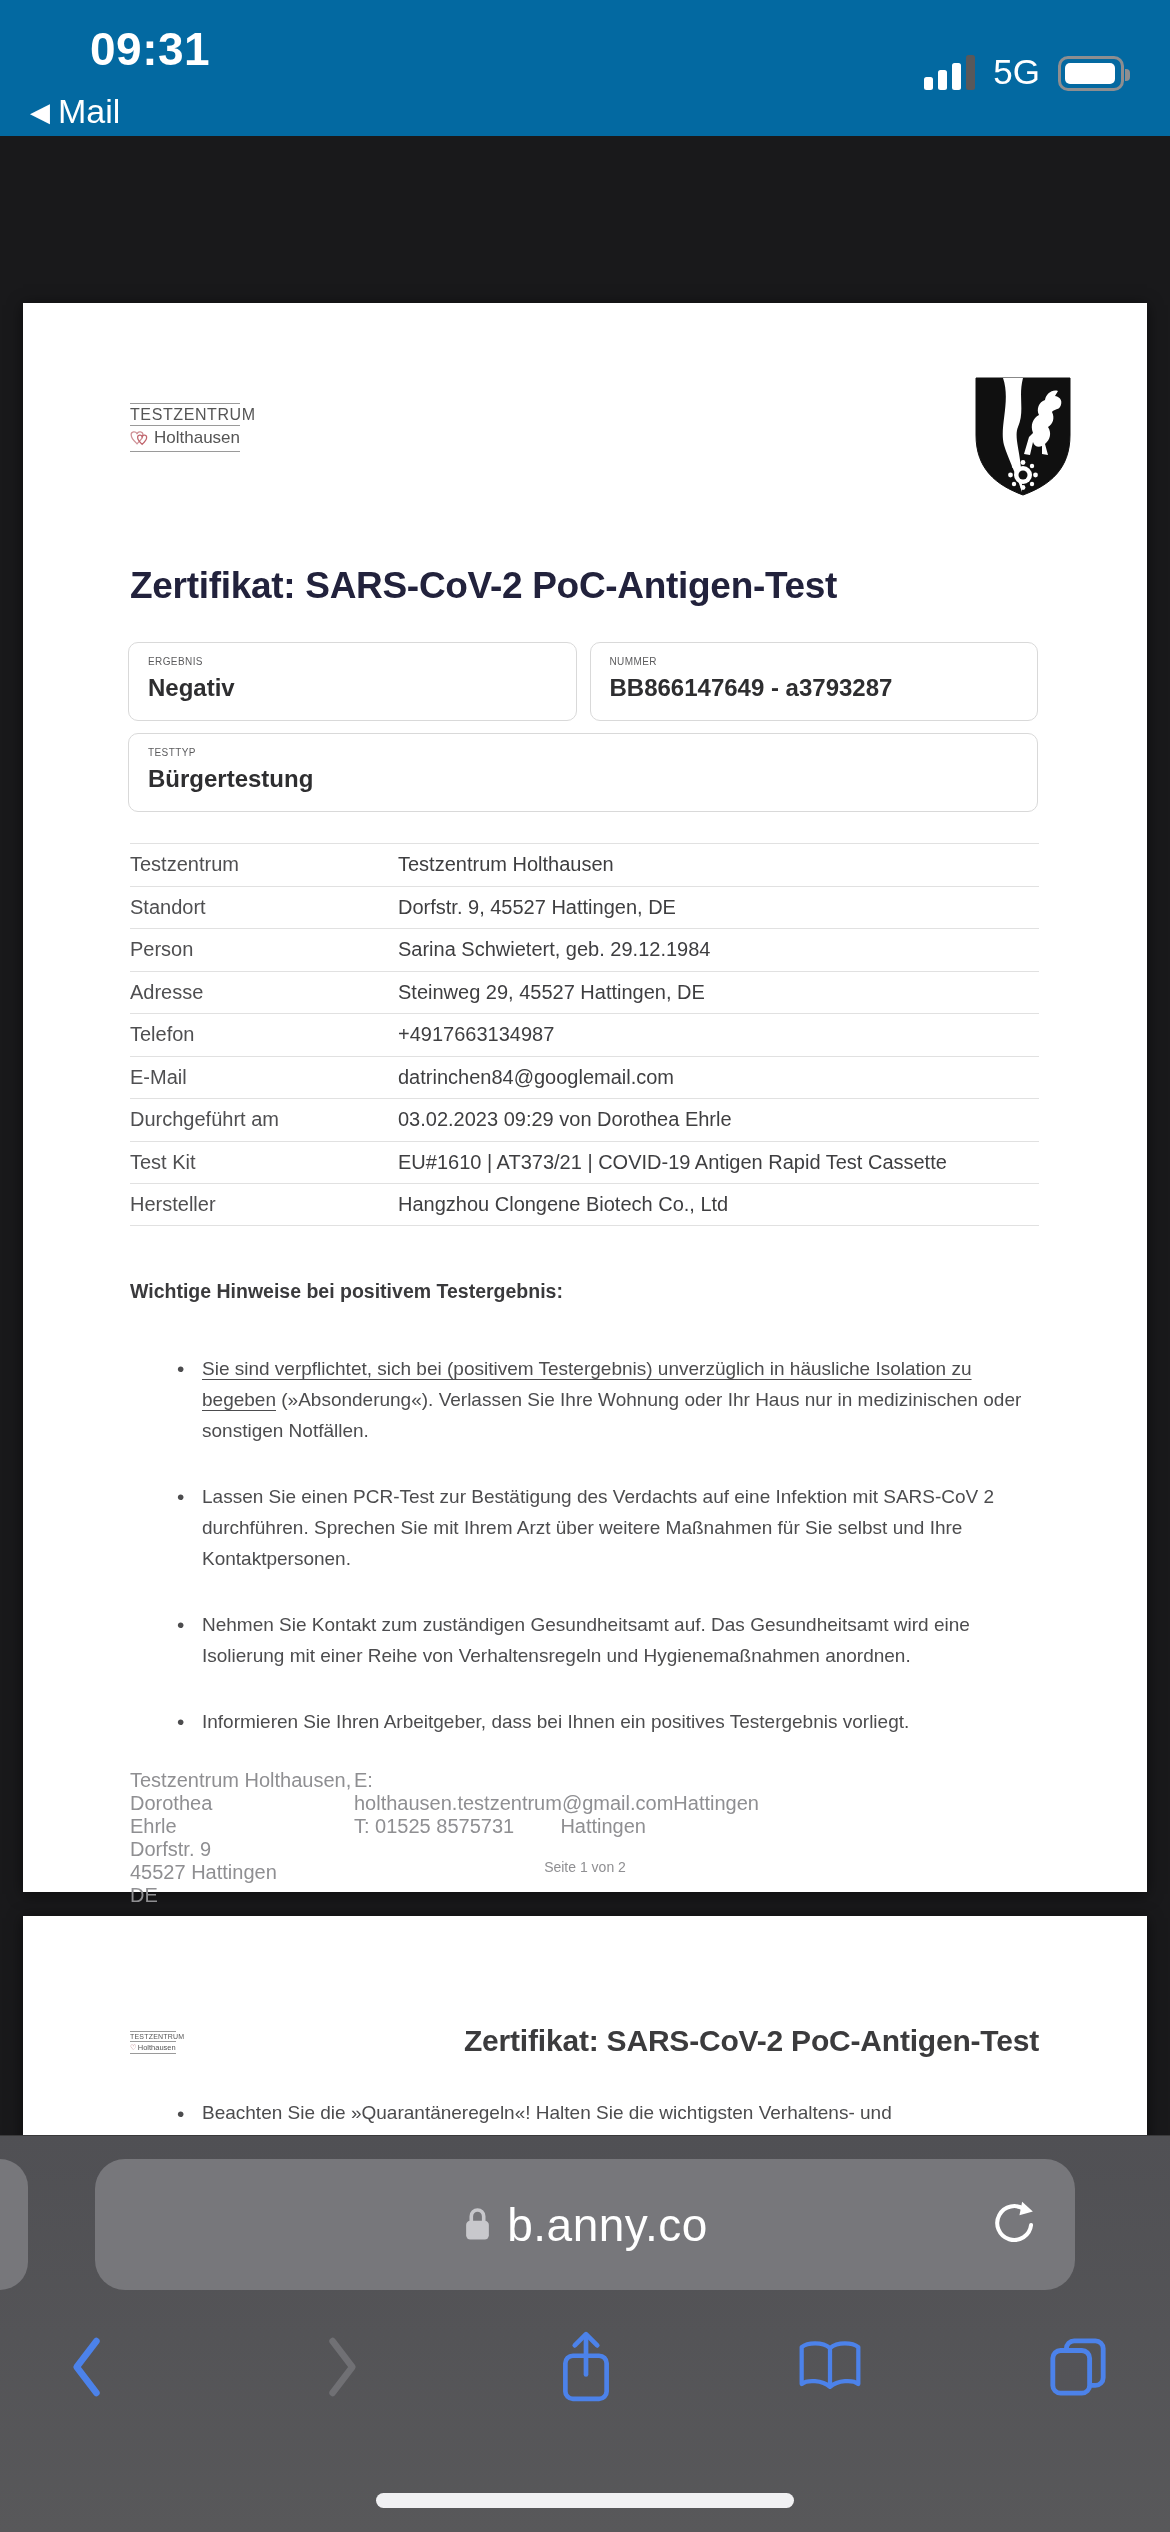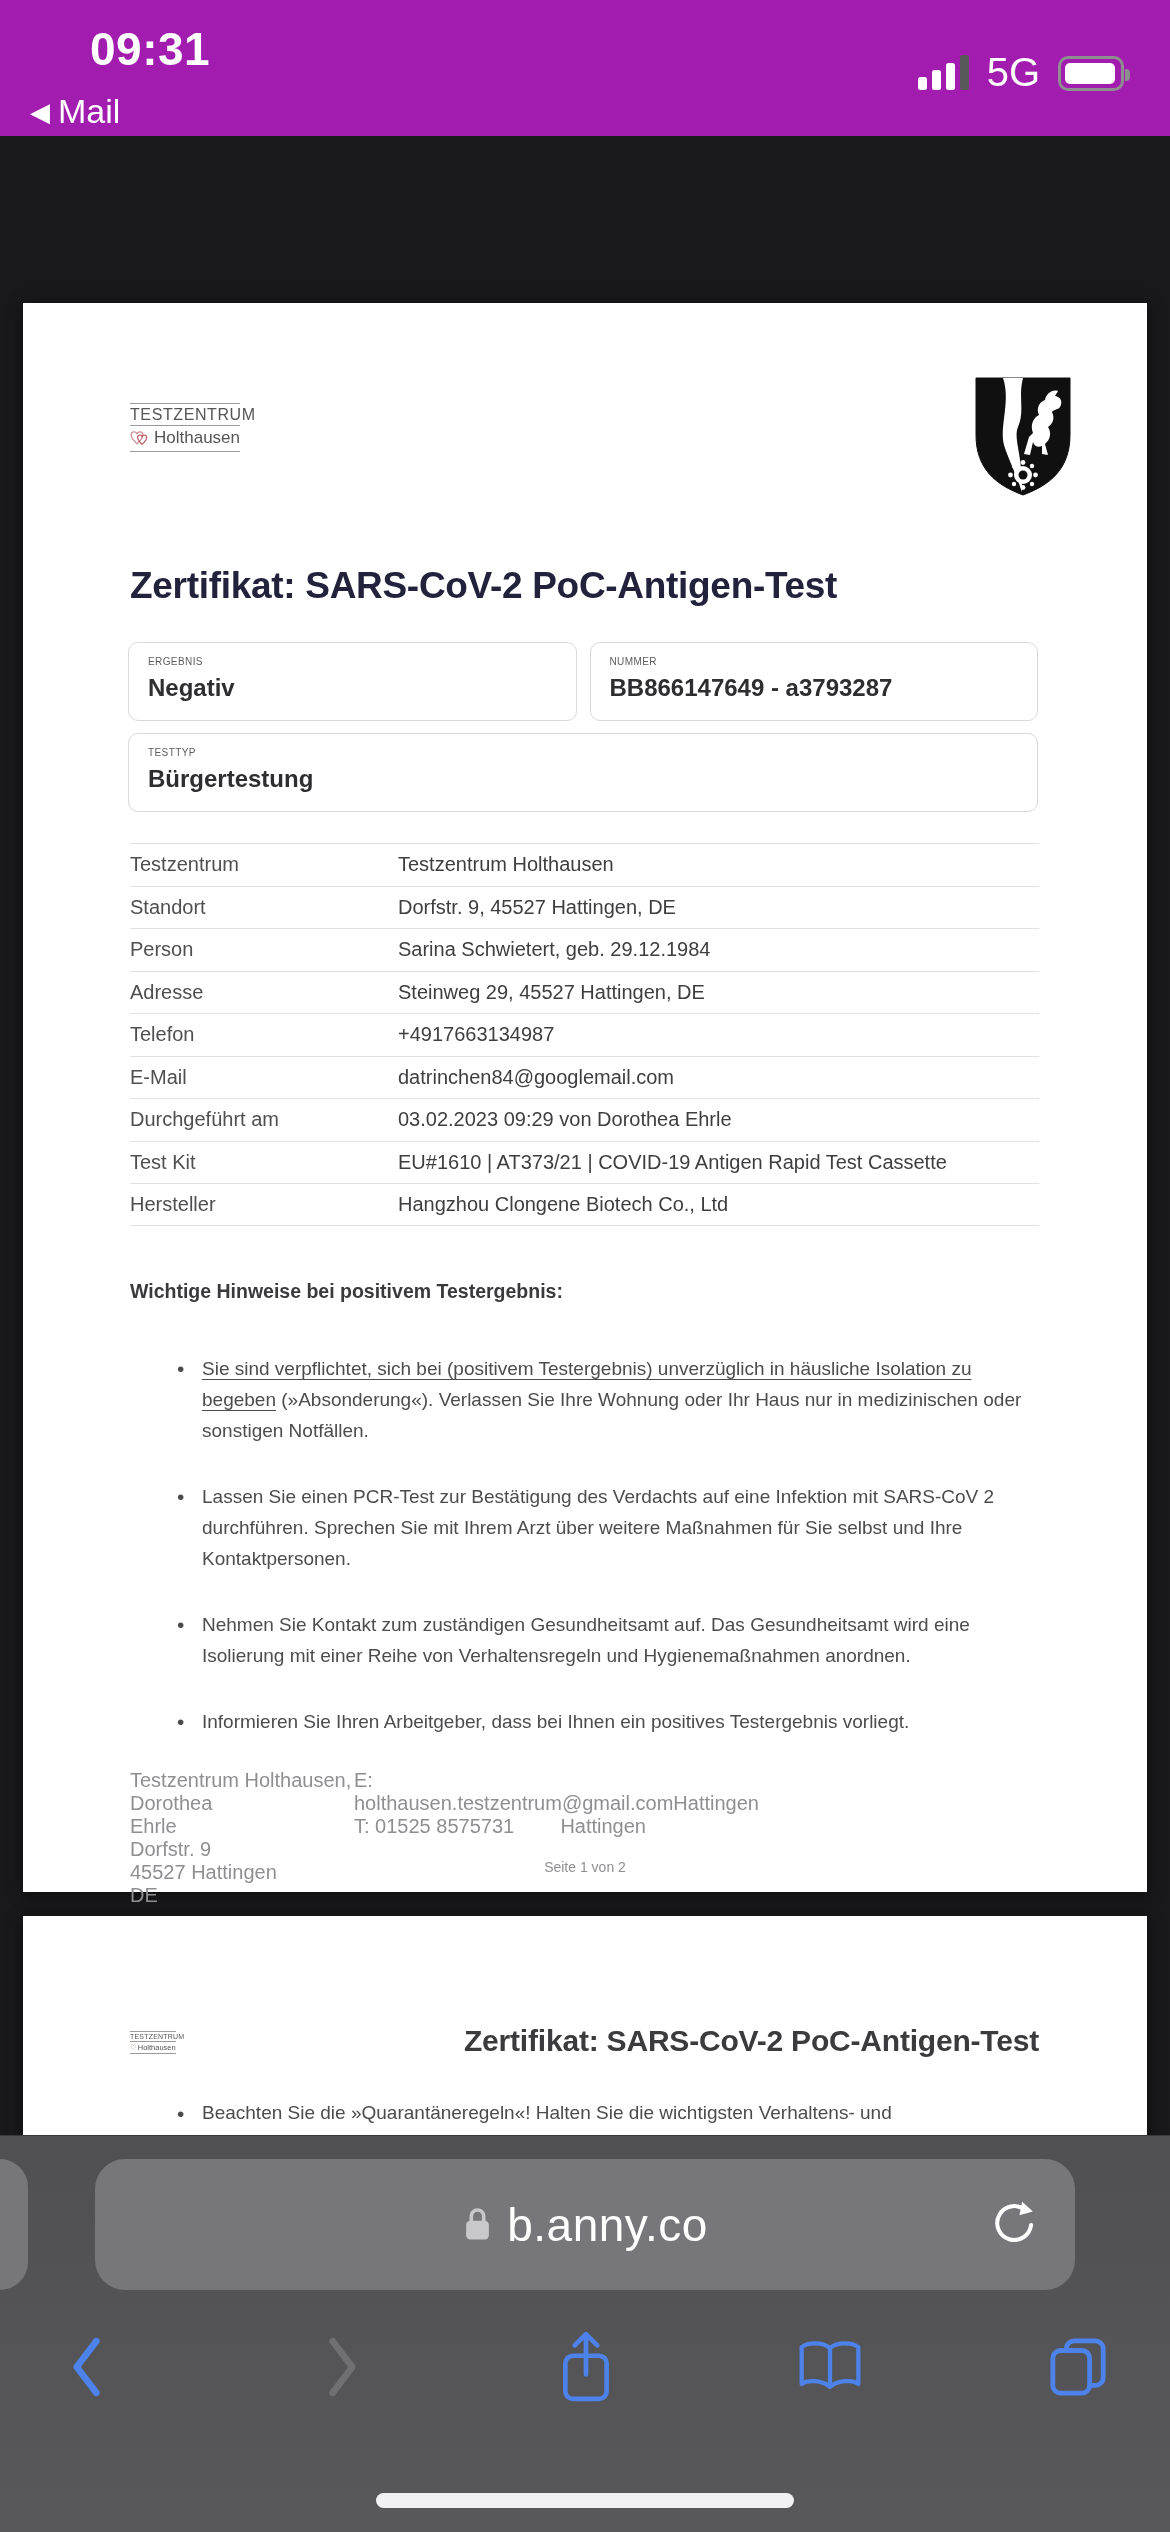--- a/index.html
+++ b/index.html
@@ -1,30 +1,30 @@
 <!DOCTYPE html>
 <html><head>
 <meta charset="utf-8">
 <style>
   * { margin:0; padding:0; box-sizing:border-box; }
   html,body { background:#000; }
   body { font-family:"Liberation Sans", sans-serif; }
   .screen { position:relative; width:1170px; height:2532px; overflow:hidden; background:#19191b; margin:0 auto; }
 
   
-  .status-bar { position:absolute; left:0; top:0; width:1170px; height:136px; background:#a21caf; z-index:30; }
+  .status-bar { position:absolute; left:0; top:0; width:1170px; height:136px; background:#0369a1; z-index:30; }
   .time { position:absolute; left:90px; top:22px; font-size:46px; font-weight:bold; color:#fff; letter-spacing:.5px; }
   .back-to-app { position:absolute; left:30px; top:92px; display:flex; align-items:center; gap:8px; color:#fff; }
   .back-to-app .tri { font-size:26px; line-height:1; }
   .back-to-app .app { font-size:34px; }
   .sb-cluster { position:absolute; right:46px; top:50px; display:flex; align-items:flex-end; gap:18px; height:42px; }
   .sig { display:flex; align-items:flex-end; gap:5px; padding-bottom:2px; }
   .sig span { width:9px; border-radius:2.5px; background:#fff; display:block; }
   .sig .b1{height:13px;} .sig .b2{height:20px;} .sig .b3{height:27px;} .sig .b4{height:35px; background:#58585a;}
-  .net { font-size:40px; color:#fff; line-height:40px; }
+  .net { font-size:35px; color:#fff; line-height:40px; }
   .battery { position:relative; width:66px; height:35px; border:3px solid #8e8e90; border-radius:10px; margin-bottom:1px; }
   .battery .fill { position:absolute; left:4px; top:4px; bottom:4px; width:50px; background:#fff; border-radius:5px; }
   .battery .nub { position:absolute; right:-9px; top:10px; width:5px; height:12px; background:#8e8e90; border-radius:0 4px 4px 0; }
 
   
   .viewport { position:absolute; inset:136px 0 0 0; background:#19191b; }
   .page { position:absolute; background:#fff; box-shadow:0 2px 14px rgba(0,0,0,.55); }
   .page1 { left:23px; top:167px; width:1124px; height:1589px; }
   .page2 { left:23px; top:1780px; width:1124px; height:619px; }
 

